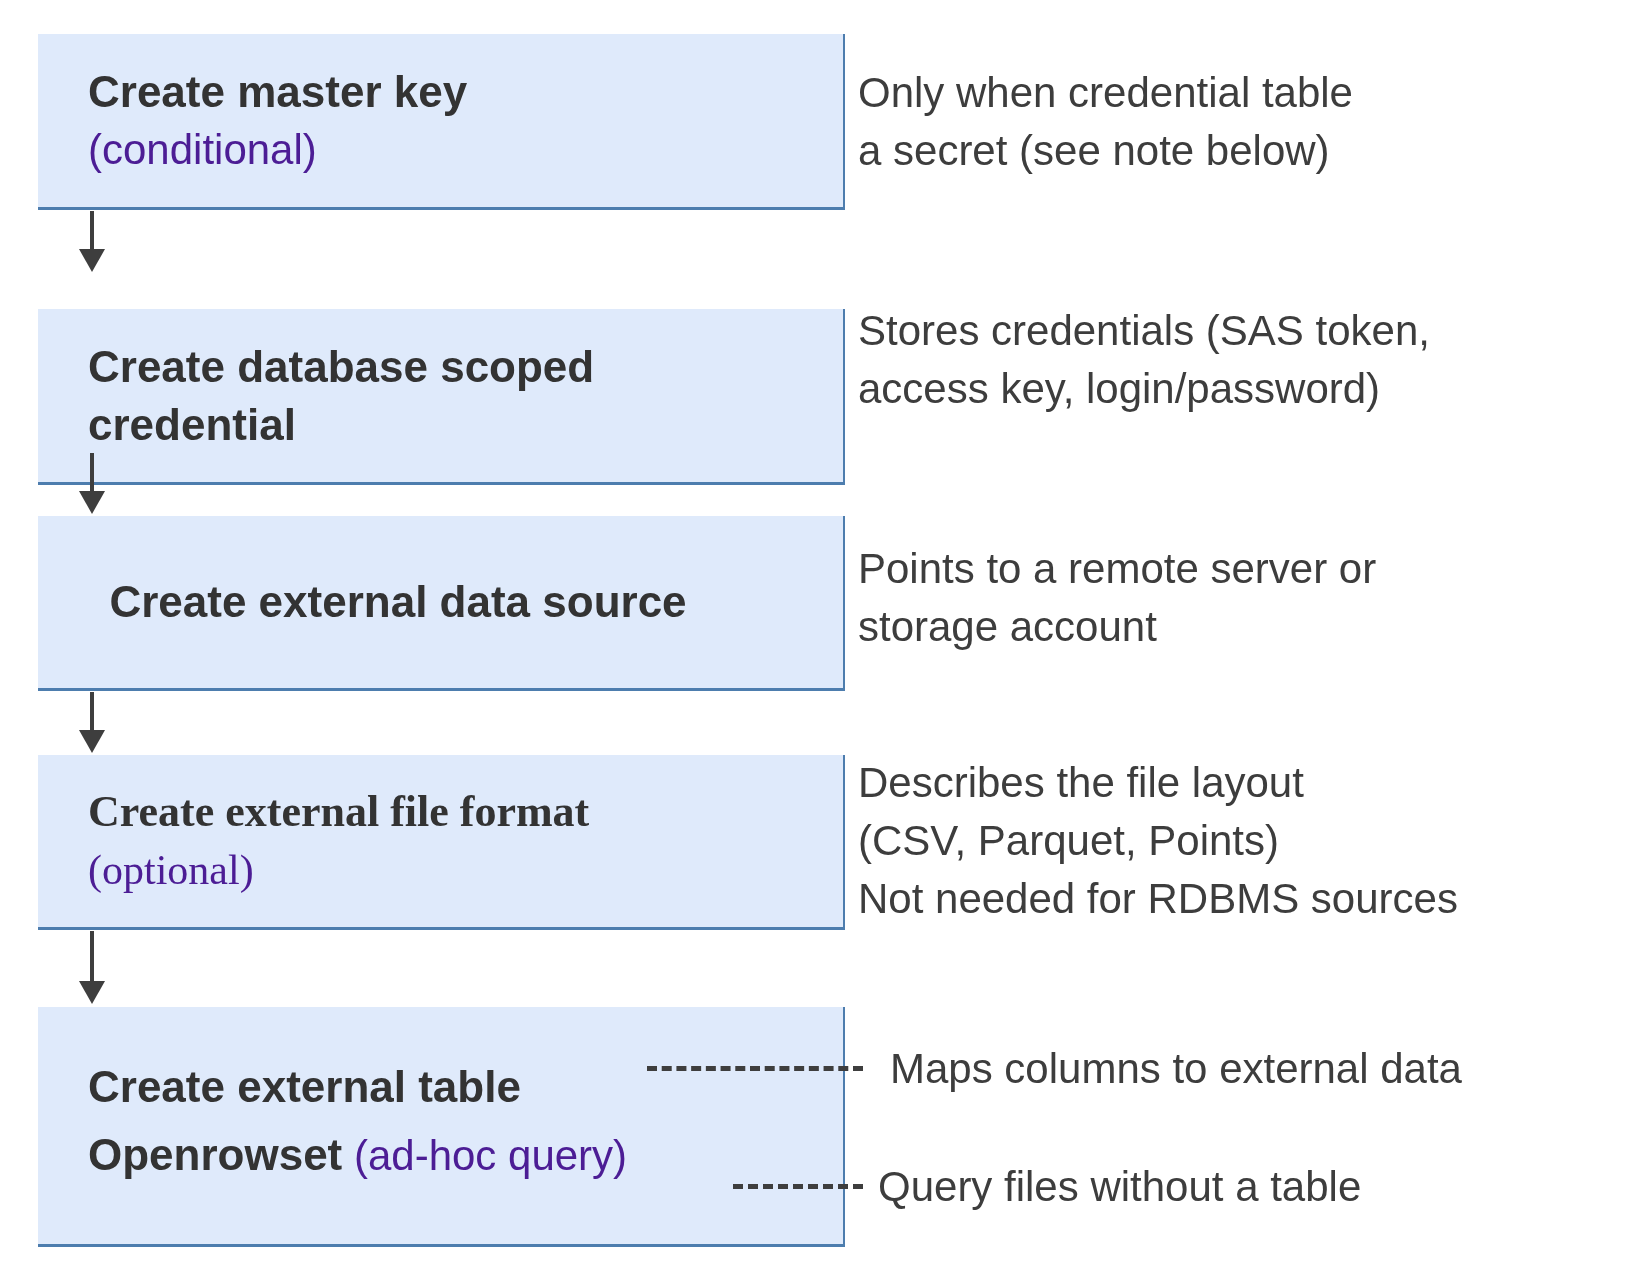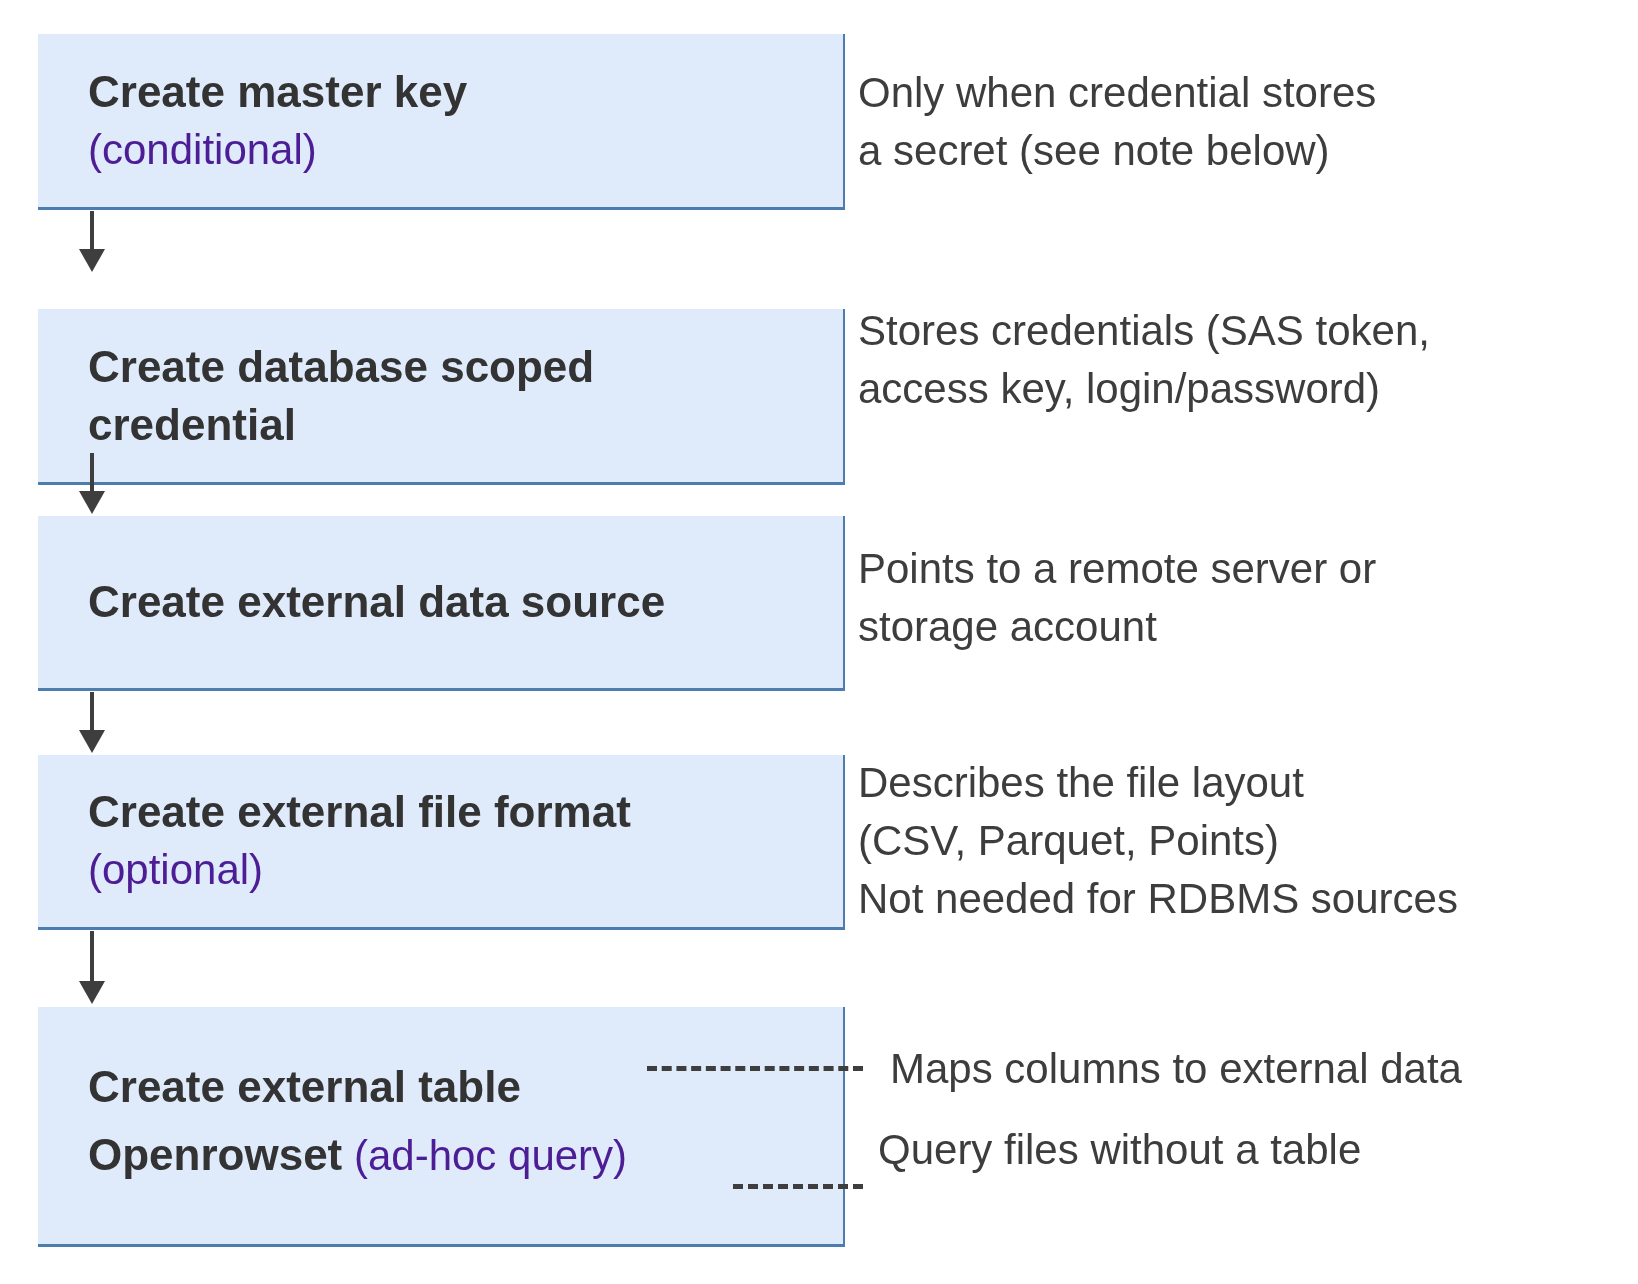--- a/index.html
+++ b/index.html
@@ -24,22 +24,22 @@
     border-right: 2px solid #4d7dae;
     border-bottom: 3px solid #4d7dae;
     display: flex;
     flex-direction: column;
     justify-content: center;
     padding-left: 50px;
     padding-right: 20px;
   }
   .box1 { top: 34px;   height: 176px; }
   .box2 { top: 276px;  height: 176px; margin-top: 33px; }
-  .box3 { top: 516px;  height: 175px; }
-  .box4 { top: 755px;  height: 175px; }
+  .box3 { top: 516px;  height: 175px; text-align: center; }
+  .box4 { top: 755px;  height: 175px; font-family: Liberation Serif, serif; }
   .box5 { top: 1007px; height: 240px; }
   .step-title {
     font-size: 44px;
     font-weight: 700;
     line-height: 58px;
     color: #333333;
     max-width: 620px;
   }
   .step-sub, .plain {
     font-size: 42px;
@@ -90,21 +90,21 @@
     font-weight: 400;
     line-height: 58px;
     color: #3d3d3d;
     white-space: nowrap;
   }
   .note1 { left: 858px; top: 64px; }
   .note2 { left: 858px; top: 302px; }
   .note3 { left: 858px; top: 540px; }
   .note4 { left: 858px; top: 754px; }
   .note5 { left: 878px; top: 1040px; margin-left: 12px; }
-  .note6 { left: 878px; top: 1121px; }
+  .note6 { left: 878px; top: 1158px; }
 </style>
 </head>
 <body>
 
 <div class="canvas">
 
   <div class="step-box box1">
     <div class="step-title">Create master key</div>
     <div class="step-sub">(conditional)</div>
   </div>
@@ -148,21 +148,21 @@
     </div>
     <div class="step-line">
       <span class="step-title">Openrowset</span><span class="plain"> (ad-hoc query)</span>
     </div>
   </div>
 
   <div class="dashed dash1"></div>
   <div class="dashed dash2"></div>
 
   <div class="note note1">
-    <div>Only when credential stores</div>
+    <div>Only when credential table</div>
     <div>a secret (see note below)</div>
   </div>
 
   <div class="note note2">
     <div>Stores credentials (SAS token,</div>
     <div>access key, login/password)</div>
   </div>
 
   <div class="note note3">
     <div>Points to a remote server or</div>

